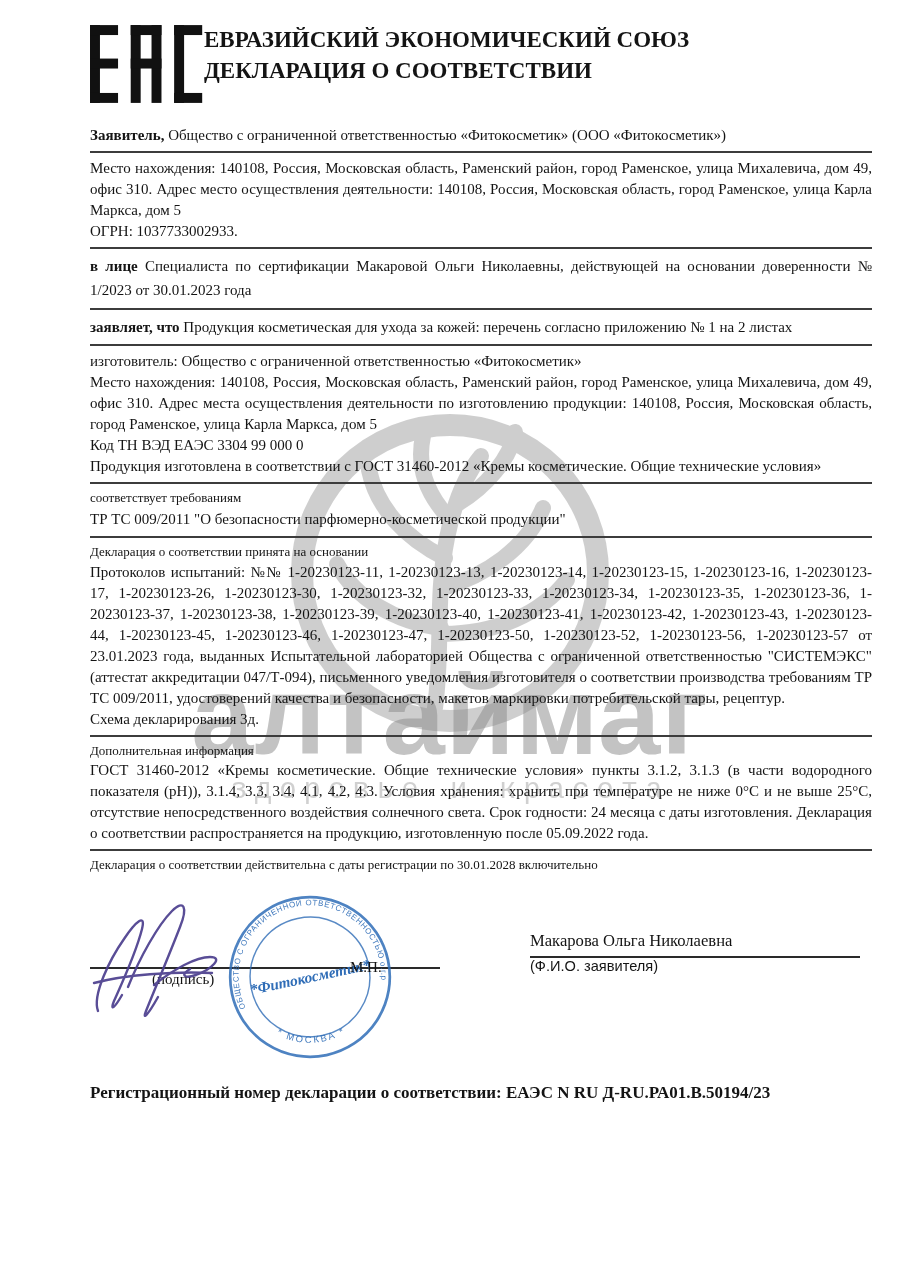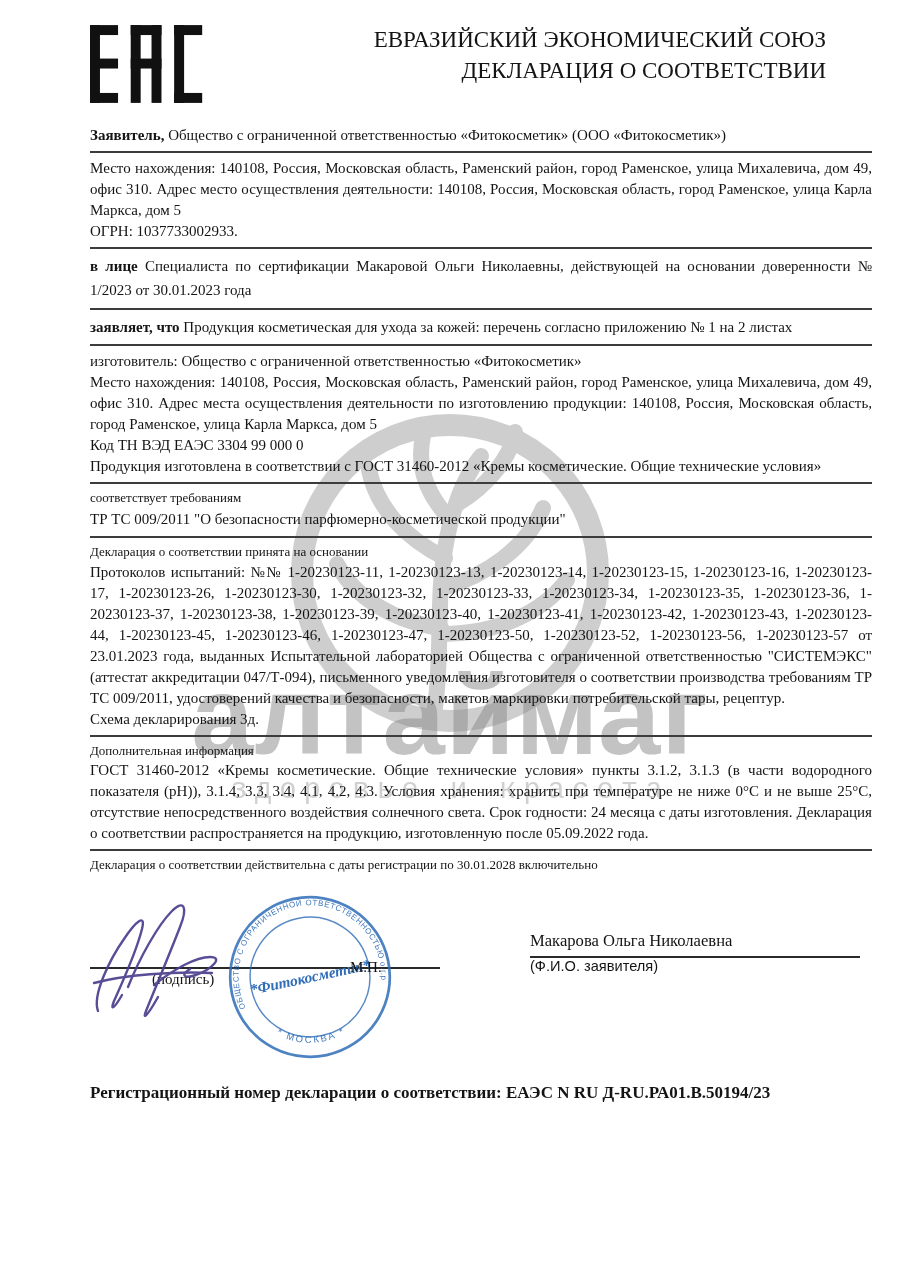--- a/index.html
+++ b/index.html
@@ -20,21 +20,21 @@
     margin-top:-78px;line-height:1;
   }
   .wm-sub{
     font-family:Liberation Mono, monospace;
     font-size:29px;color:#ababab;opacity:.55;letter-spacing:7px;margin-top:2px;
   }
   .page{position:relative;z-index:1;padding:0 28px 0 90px;}
   .header{display:flex;align-items:flex-start;padding-top:22px;margin-bottom:14px;}
   .eac-logo{width:114px;height:84px;flex:0 0 auto;}
   .titles{
-    flex:1;text-align:right;font-weight:normal;font-size:23px;line-height:1.35;
+    flex:1;text-align:left;font-weight:bold;font-size:23px;line-height:1.35;
     padding-right:46px;margin-top:2px;
   }
   .sec{border-bottom:2px solid #3c3c3c;padding:5px 0;}
   .sec.last{border-bottom:none;}
   .para{margin:0;text-align:justify;line-height:1.4;font-size:15px;}
   .para.loose{line-height:1.62;}
   .para.nojust{text-align:left;}
   .lbl{font-weight:bold;}
   .boldline{font-weight:normal;font-size:13px;line-height:1.4;margin:0;}
   .sigrow{position:relative;height:152px;margin-top:26px;}

